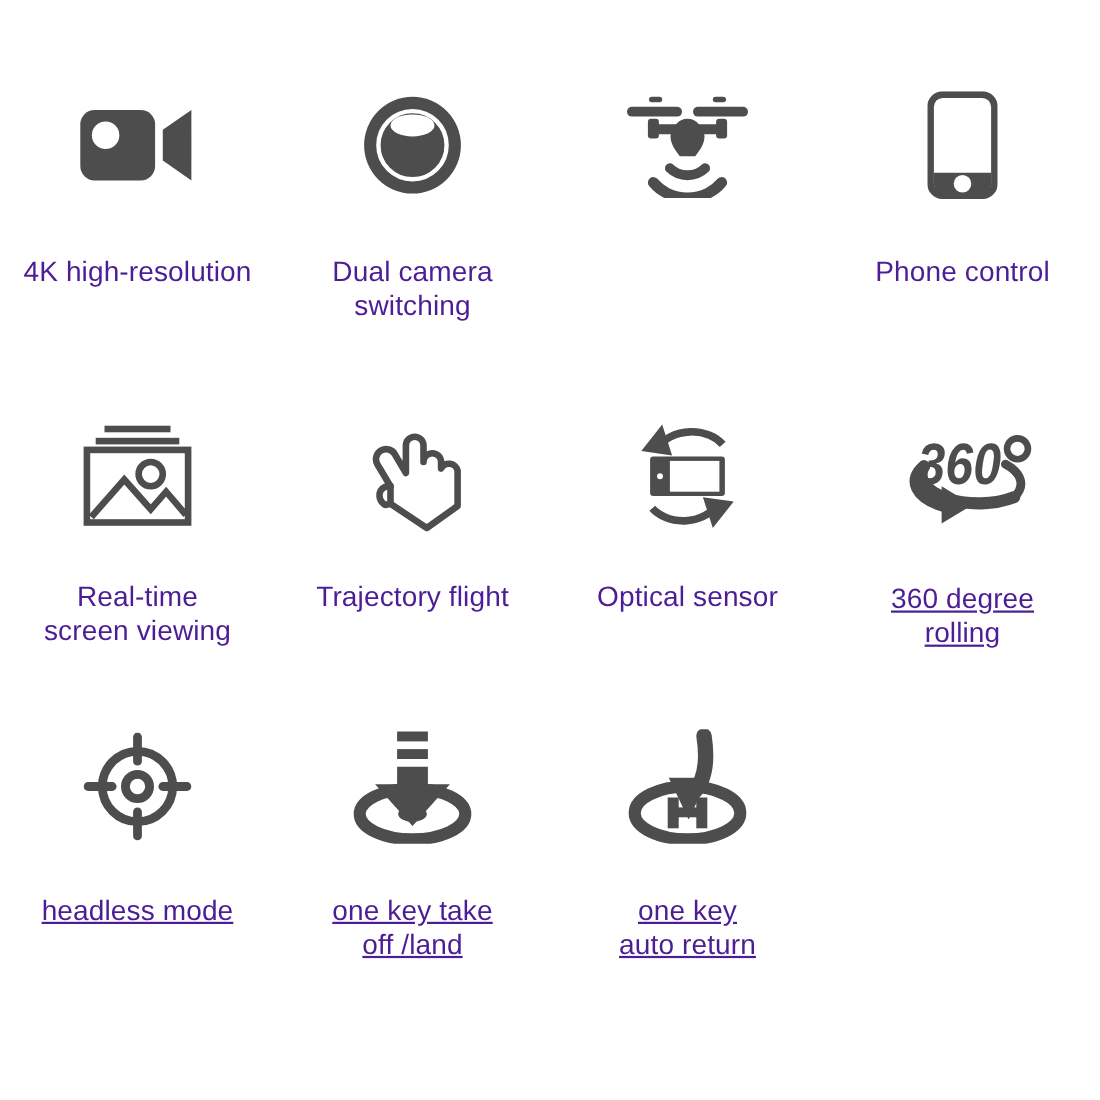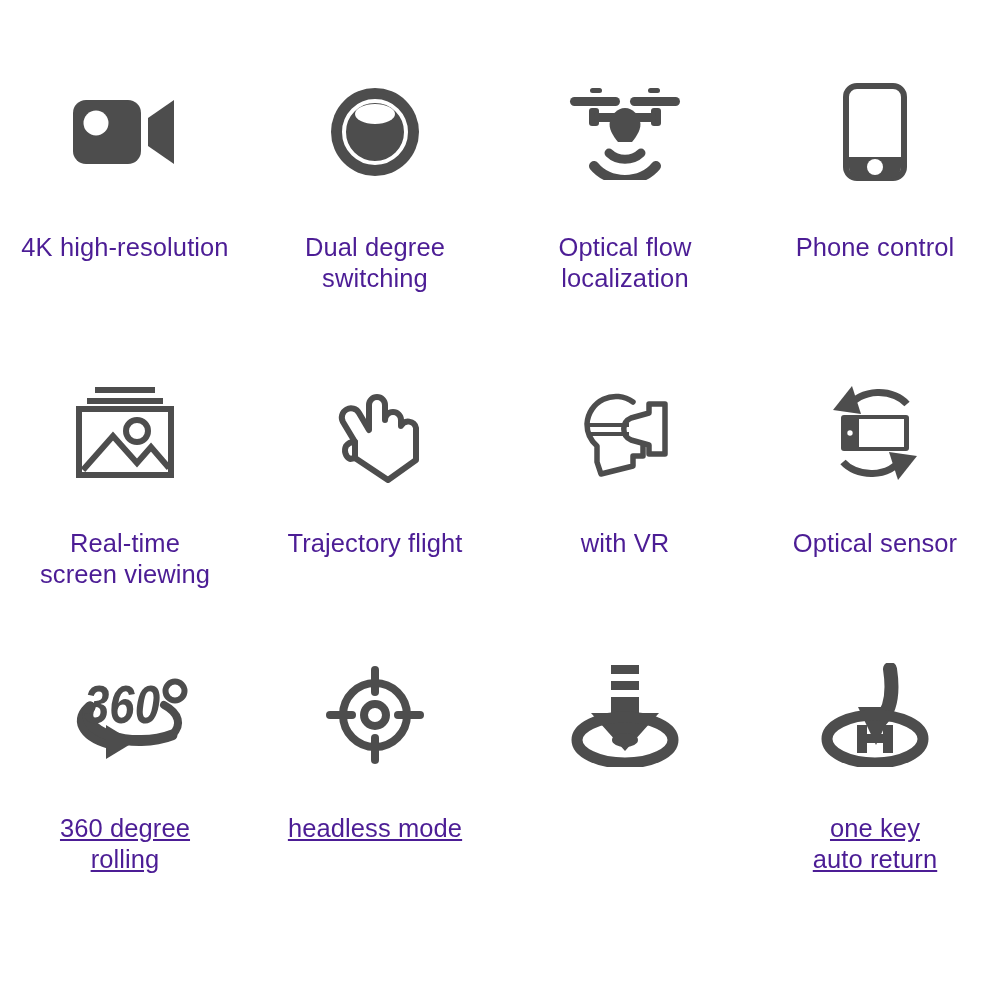--- a/index.html
+++ b/index.html
@@ -67,21 +67,21 @@
   </div>
 
   <div class="feature-cell row-1">
     <div class="icon-box">
       <svg width="92" height="92" viewBox="0 0 92 92">
         <circle cx="46" cy="46" r="44" fill="#4d4d4d"></circle>
         <circle cx="46" cy="46" r="31" fill="none" stroke="#ffffff" stroke-width="4"></circle>
         <ellipse cx="46" cy="28" rx="20" ry="10" fill="#ffffff"></ellipse>
       </svg>
     </div>
-    <div class="feature-label">Dual degree
+    <div class="feature-label">Dual camera
 switching</div>
   </div>
 
   <div class="feature-cell row-1">
     <div class="icon-box">
       <svg width="114" height="96" viewBox="0 0 114 96">
 
         <rect x="22" y="4" width="12" height="5" rx="2.5" fill="#4d4d4d"></rect>
         <rect x="80" y="4" width="12" height="5" rx="2.5" fill="#4d4d4d"></rect>
 
@@ -91,22 +91,20 @@
         <rect x="21" y="24" width="10" height="18" rx="3" fill="#4d4d4d"></rect>
         <rect x="83" y="24" width="10" height="18" rx="3" fill="#4d4d4d"></rect>
         <rect x="26" y="29" width="62" height="9" rx="3" fill="#4d4d4d"></rect>
 
         <path d="M57 24 C49 24 44 31 42 37 C40 44 45 52 50 58 L64 58 C69 52 74 44 72 37 C70 31 65 24 57 24 Z" fill="#4d4d4d"></path>
 
         <path d="M41 69 A22 20 0 0 0 73 69" fill="none" stroke="#4d4d4d" stroke-width="9" stroke-linecap="round"></path>
         <path d="M26 82 A38 33 0 0 0 88 82" fill="none" stroke="#4d4d4d" stroke-width="10" stroke-linecap="round"></path>
       </svg>
     </div>
-    <div class="feature-label">Optical flow
-localization</div>
   </div>
 
   <div class="feature-cell row-1">
     <div class="icon-box">
       <svg width="64" height="98" viewBox="0 0 64 98">
         <rect x="3" y="3" width="58" height="92" rx="11" ry="11" fill="none" stroke="#4d4d4d" stroke-width="6"></rect>
         <path d="M6 74 L58 74 L58 84 A11 11 0 0 1 47 95 L17 95 A11 11 0 0 1 6 84 Z" fill="#4d4d4d"></path>
         <circle cx="32" cy="84" r="8" fill="#ffffff"></circle>
       </svg>
     </div>
@@ -134,35 +132,20 @@
                  A8 8 0 0 1 59 25 L59 40
                  A8 8 0 0 1 75 40 L75 46
                  A8 8 0 0 1 90 48 L90 80
                  L62 100 L29 78 Z" fill="none" stroke="#4d4d4d" stroke-width="6" stroke-linejoin="round" stroke-linecap="round"></path>
         <path d="M29 62 A10 10 0 0 0 20 66 A10 10 0 0 0 24 79 L29 78" fill="none" stroke="#4d4d4d" stroke-width="6" stroke-linejoin="round" stroke-linecap="round"></path>
       </svg>
     </div>
     <div class="feature-label">Trajectory flight</div>
   </div>
 
-  <div class="feature-cell row-2">
-    <div class="icon-box">
-      <svg width="100" height="100" viewBox="0 0 100 100">
-
-        <path d="M58 20 A29 29 0 0 0 12 42 A29 29 0 0 0 22 64 L22 80 L26 92 L58 84 L58 74 L68 74 L68 62" fill="none" stroke="#4d4d4d" stroke-width="5.5" stroke-linejoin="round" stroke-linecap="round"></path>
-
-        <path d="M56 36 L74 31 L74 22 L90 22 L90 72 L74 72 L74 63 L56 58
-                 A12 12 0 0 1 56 36 Z" fill="none" stroke="#4d4d4d" stroke-width="5.5" stroke-linejoin="round"></path>
-
-        <line x1="13" y1="43" x2="54" y2="43" stroke="#4d4d4d" stroke-width="4"></line>
-        <line x1="13" y1="52" x2="54" y2="52" stroke="#4d4d4d" stroke-width="4"></line>
-      </svg>
-    </div>
-    <div class="feature-label">with VR</div>
-  </div>
 
   <div class="feature-cell row-2">
     <div class="icon-box">
       <svg width="104" height="104" viewBox="0 0 104 104">
 
         <rect x="18" y="35" width="68" height="36" rx="3" fill="#4d4d4d"></rect>
         <rect x="36" y="39" width="45" height="28" fill="#ffffff"></rect>
         <circle cx="27" cy="53" r="2.7" fill="#ffffff"></circle>
 
         <path d="M26 26 A34 26 0 0 1 84 24" fill="none" stroke="#4d4d4d" stroke-width="7" stroke-linecap="butt"></path>
@@ -213,20 +196,22 @@
 
         <rect x="40" y="2" width="28" height="9" fill="#4d4d4d"></rect>
         <rect x="40" y="18" width="28" height="9" fill="#4d4d4d"></rect>
 
         <path d="M40 34 L68 34 L68 50 L88 50 L54 88 L20 50 L40 50 Z" fill="#4d4d4d"></path>
 
         <ellipse cx="54" cy="77" rx="48" ry="23" fill="none" stroke="#4d4d4d" stroke-width="11"></ellipse>
         <ellipse cx="54" cy="77" rx="13" ry="7" fill="#4d4d4d"></ellipse>
       </svg>
     </div>
+    <div class="feature-label">one key take
+off /land</div>
   </div>
 
   <div class="feature-cell row-3">
     <div class="icon-box">
       <svg width="110" height="104" viewBox="0 0 110 104">
 
         <path d="M70 6 C74 32 70 48 60 58 L60 58" fill="none" stroke="#4d4d4d" stroke-width="14" stroke-linecap="round"></path>
         <path d="M38 44 L74 44 L56 82 Z" fill="#4d4d4d"></path>
 
         <ellipse cx="55" cy="76" rx="48" ry="24" fill="none" stroke="#4d4d4d" stroke-width="11"></ellipse>

